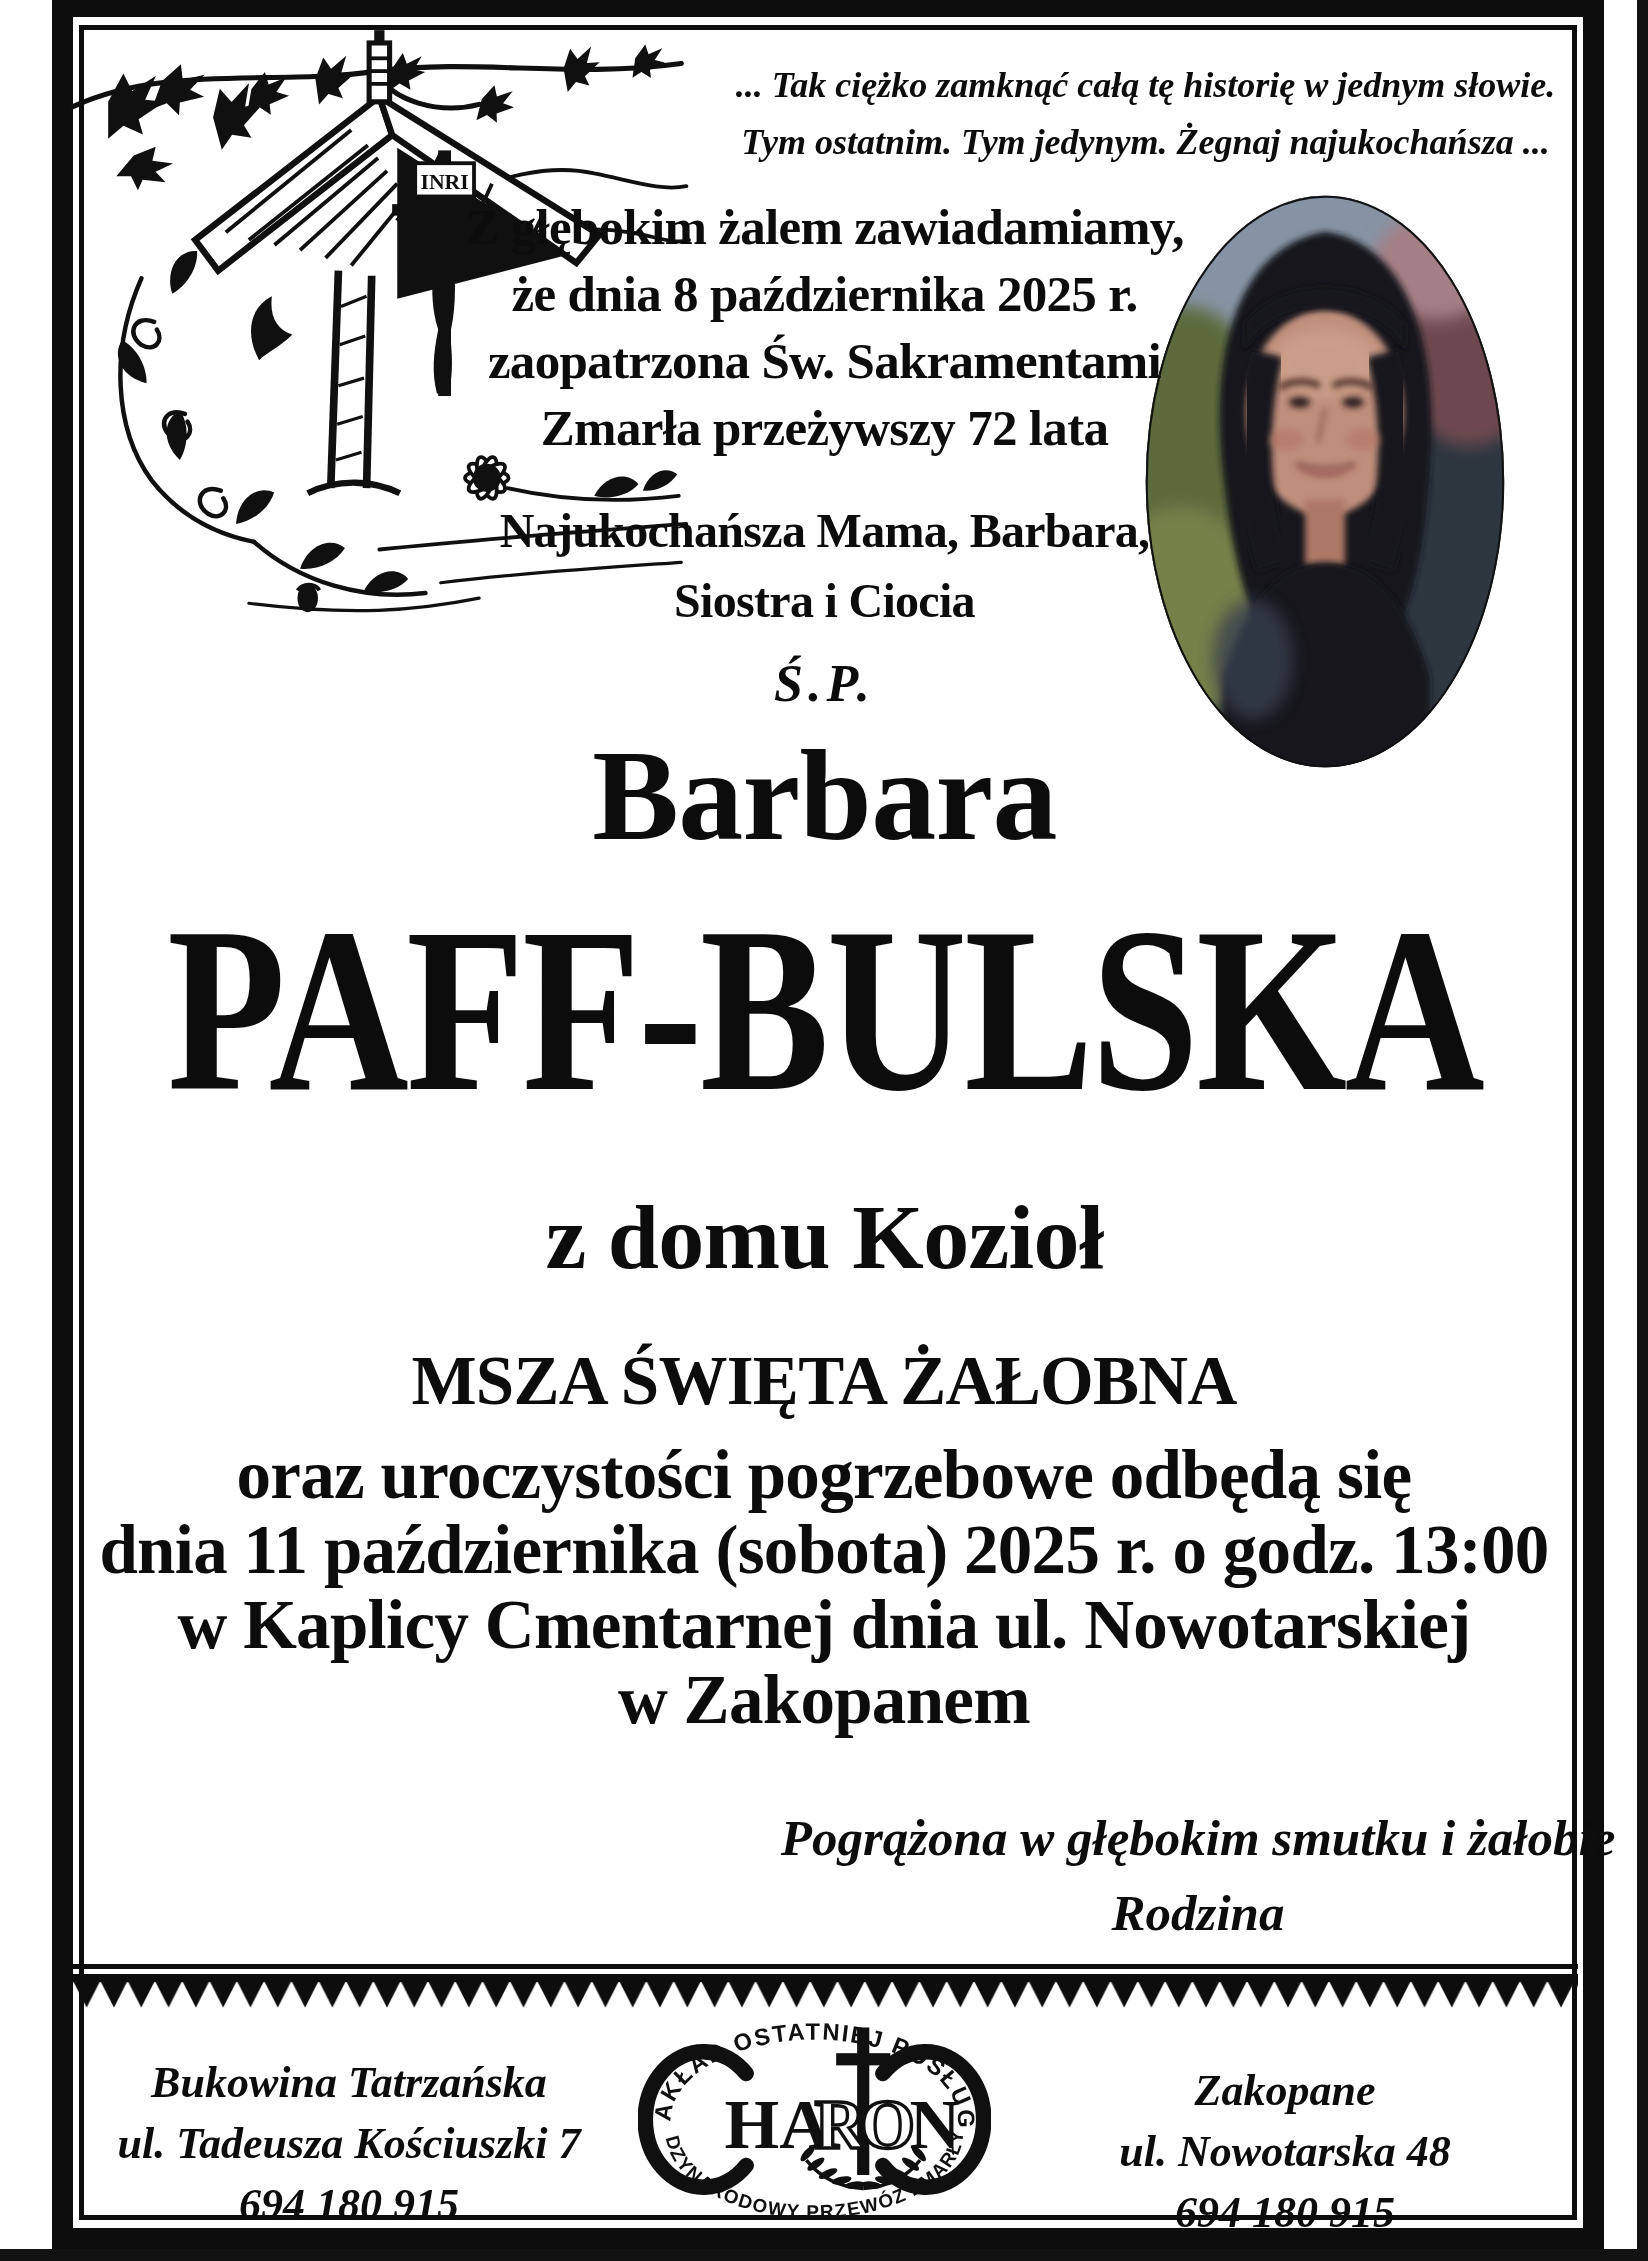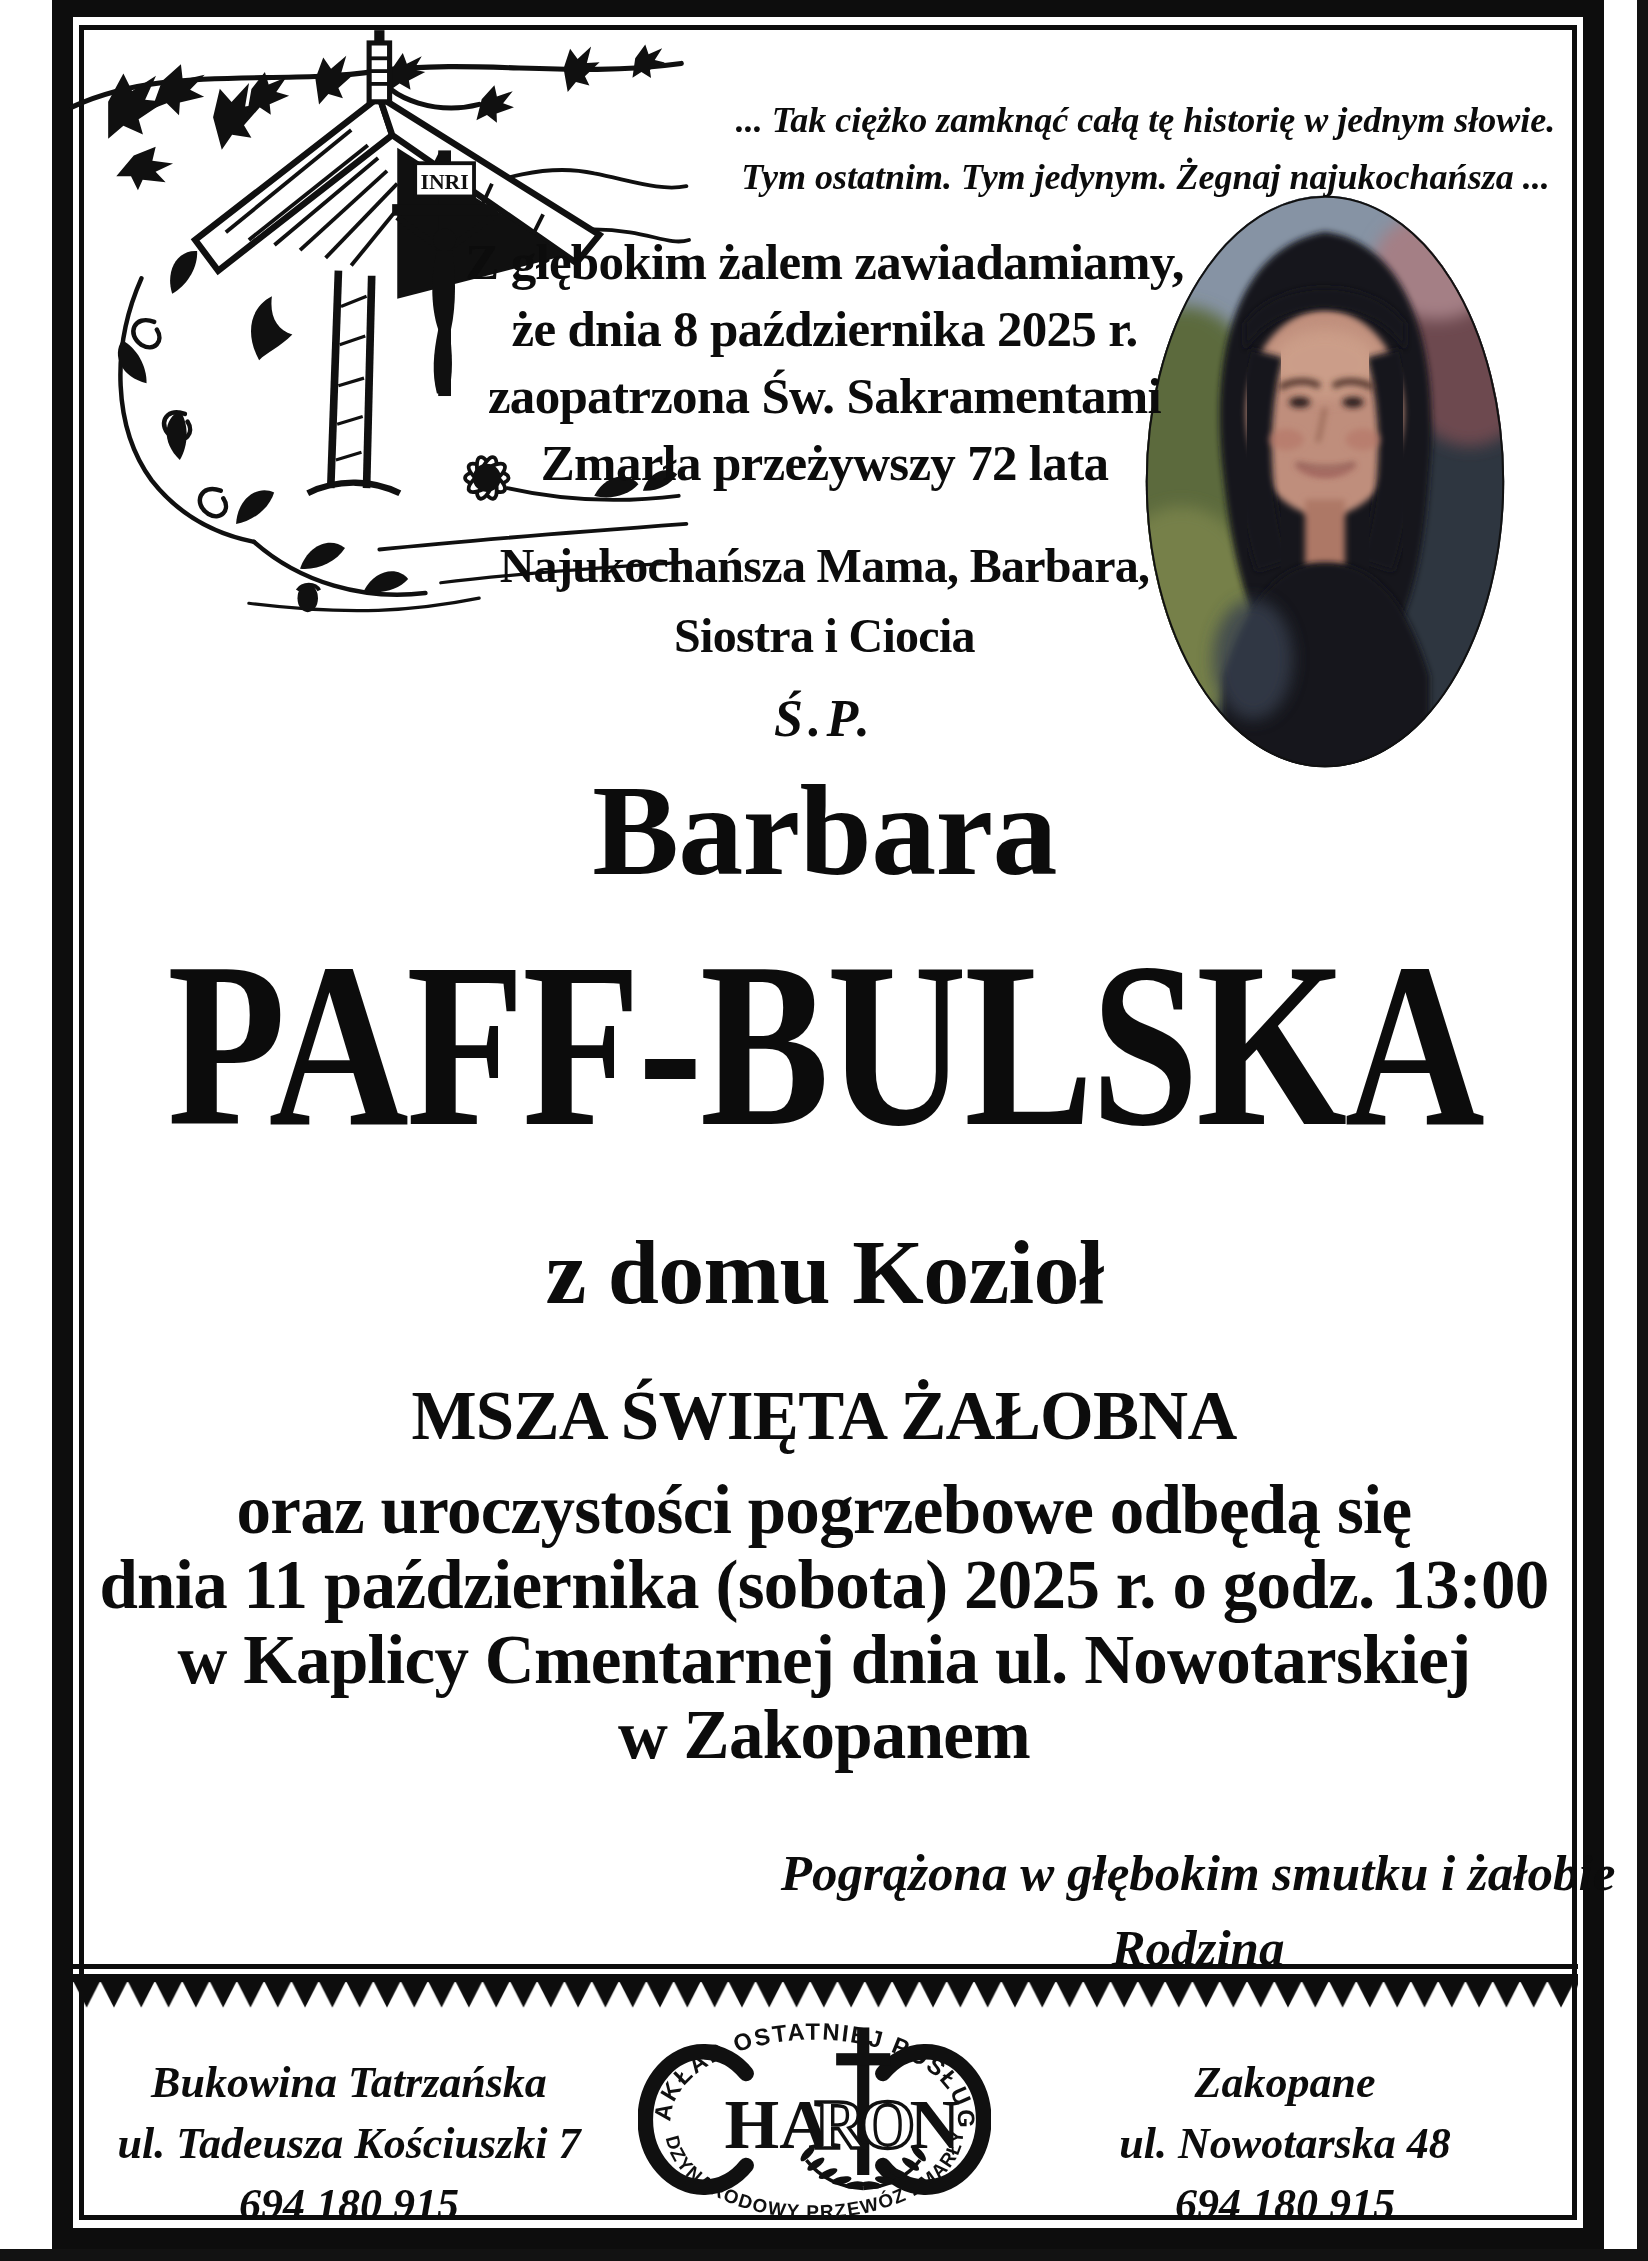--- a/index.html
+++ b/index.html
@@ -16,21 +16,21 @@
     position:absolute;left:52px;top:-4px;width:1552px;height:2253px;
     border:21px solid #0d0d0d;box-sizing:border-box;
   }
   .frame-inner{
     position:absolute;left:79px;top:25px;width:1498px;height:2195px;
     border:5.3px solid #0d0d0d;box-sizing:border-box;
   }
   .edge-right{position:absolute;top:0;left:1637px;width:12px;height:2261px;background:#121212;}
   .edge-bottom{position:absolute;left:0;top:2249px;width:1649px;height:12px;background:#121212;}
   
-  .txt{position:absolute;text-align:center;font-weight:bold;letter-spacing:-0.7px;margin-top:35px;}
+  .txt{position:absolute;text-align:center;font-weight:bold;letter-spacing:-0.7px;}
   .quote{
     left:706px;top:57px;width:879px;
     font-size:36px;line-height:57px;font-style:italic;letter-spacing:0;
   }
   .notice{left:100px;top:194px;width:1449px;font-size:51px;line-height:67px;}
   .relation{left:100px;top:496px;width:1449px;font-size:48px;line-height:70px;}
   .sp{left:100px;top:654px;width:1449px;font-size:52px;letter-spacing:5.3px;font-style:italic;}
   .firstname{left:100px;top:729px;width:1449px;font-size:130px;line-height:133px;}
   .surname{left:100px;top:892px;width:1449px;font-size:200px;line-height:200px;letter-spacing:-2.7px;}
   .surname .stretch{display:inline-block;transform:scale(0.97,1.18);transform-origin:50% 0;}
@@ -38,21 +38,21 @@
   .ceremony{left:63px;top:1344px;width:1522px;font-size:69px;line-height:75px;}
   .ceremony .l1{margin-bottom:18.6px;}
   .farewell{left:752px;top:1801px;width:892px;font-size:51px;line-height:75px;font-style:italic;letter-spacing:0;}
   
   .rule1{position:absolute;left:73px;top:1964px;width:1505px;height:4.7px;background:#0d0d0d;}
   .zigzag{position:absolute;left:73px;top:1974px;width:1505px;height:39px;}
   
   .addr{position:absolute;top:2052px;width:546px;text-align:center;
         font-weight:bold;font-style:italic;font-size:44px;line-height:61px;letter-spacing:0;}
   .addr-left{left:76px;}
-  .addr-right{left:1012px;}
+  .addr-right{left:1012px;margin-top:8px;}
   .logo-svg{position:absolute;left:638px;top:2018px;width:353px;height:203px;}
   
   .sketch{position:absolute;left:57px;top:25px;width:646px;height:609px;}
   .portrait{position:absolute;left:1143px;top:193px;width:364px;height:577px;}
 </style>
 </head>
 <body>
 
 <div class="frame-outer"></div>
 <div class="frame-inner"></div>

